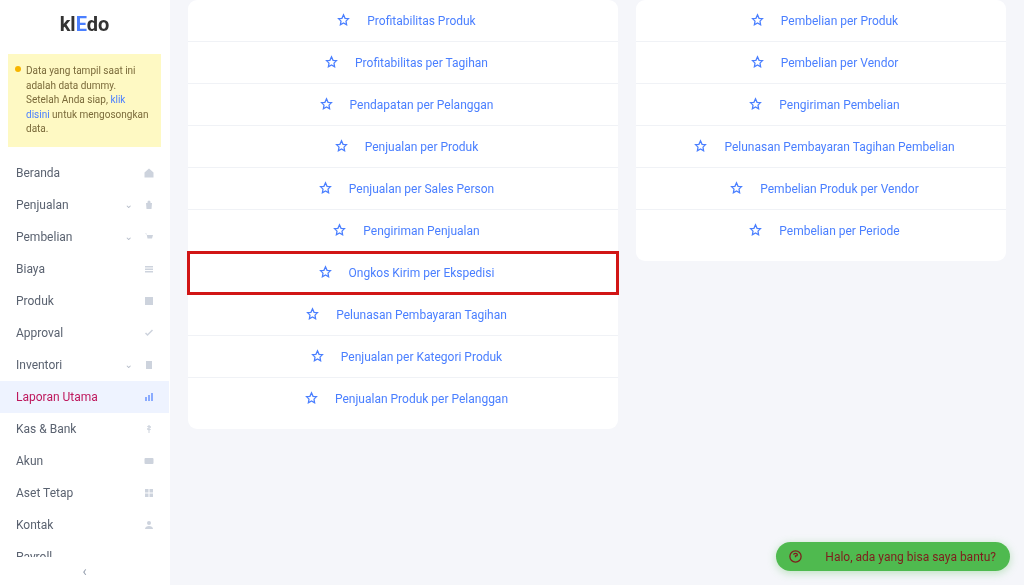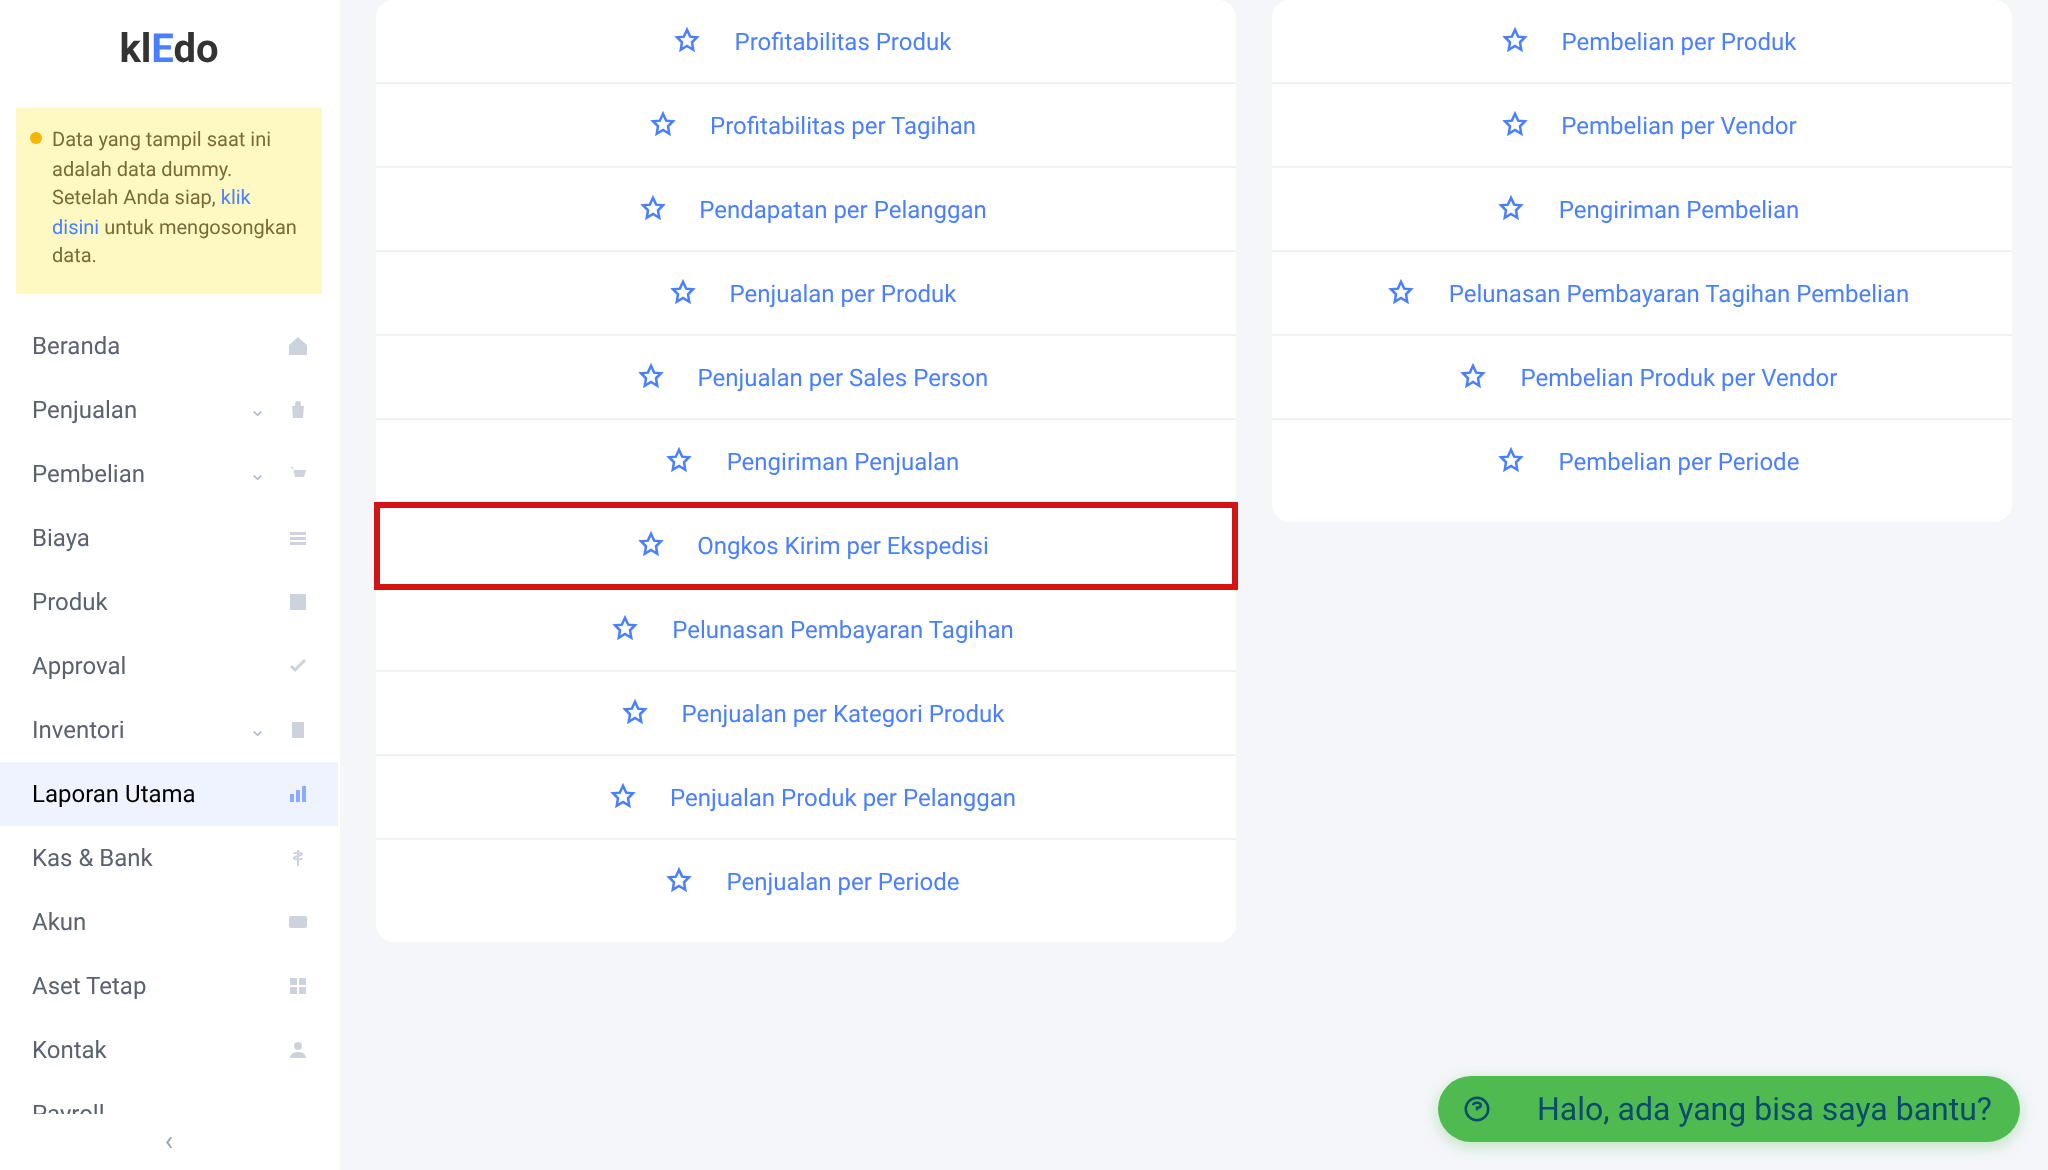--- a/index.html
+++ b/index.html
@@ -9,42 +9,42 @@
     .logo-area { padding: 12px 0; text-align: center; }
     .logo { font-size: 20px; font-weight: 700; color: #333; }
     .logo .accent { color: #4a7fff; }
     
     .notice-box { margin: 6px 8px; padding: 10px 10px 10px 18px; background: #fef9c3; font-size: 10px; color: #7a6a3a; line-height: 1.45; position: relative; }
     .notice-box::before { content: ''; position: absolute; left: 7px; top: 12px; width: 6px; height: 6px; border-radius: 50%; background: #f7b500; }
     .notice-box a { color: #4a7fff; text-decoration: none; }
     
     .nav { flex: 1; overflow-y: auto; padding-top: 4px; }
     .nav-item { display: flex; align-items: center; padding: 9px 14px 9px 16px; font-size: 12px; color: #5a6270; cursor: pointer; justify-content: space-between; }
-    .nav-item.active { background: #eef3ff; color: #000000; }
+    .nav-item.active { background: #eef3ff; color: #be185d; }
     .nav-item .label { flex: 1; }
     .nav-item .tail { display: flex; align-items: center; gap: 10px; }
     .nav-item .chev { color: #b5bcc9; font-size: 10px; }
     .nav-item .ico { width: 12px; height: 12px; color: #cdd3dd; }
     .nav-item.active .ico { color: #8aabff; }
     
     .sidebar-footer { text-align: center; padding: 6px 0; color: #9aa3b2; font-size: 14px; cursor: pointer; }
     
     .content { margin-left: 170px; padding: 0 18px 20px; height: 100%; overflow: hidden; }
     .columns { display: flex; gap: 18px; margin-top: 0; }
     .card { background: #fff; border-radius: 9px; padding-bottom: 10px; }
     .card.left { flex: 1; }
     .card.right { width: 370px; height: fit-content; }
     .report-item { display: flex; align-items: center; padding: 13px 20px 13px 26px; border-bottom: 1px solid #f0f2f6; justify-content: center; }
     .report-item:last-child { border-bottom: none; }
     .report-item .star { width: 15px; height: 15px; margin-right: 16px; color: #4a7fff; flex-shrink: 0; }
     .report-item .link { font-size: 12px; color: #4a7fff; cursor: pointer; }
     .report-item.highlighted { outline: 3px solid #d11515; outline-offset: -2px; }
     .report-item.highlighted .link {  }
     
-    .help-chip { position: fixed; right: 14px; bottom: 14px; background: #4FBA4F; color: #0c4a6e; padding: 7px 14px 7px 12px; border-radius: 18px; font-size: 16px; display: flex; align-items: center; gap: 22px; box-shadow: 0 2px 8px rgba(79,186,79,.35); cursor: pointer; }
+    .help-chip { position: fixed; right: 14px; bottom: 14px; background: #4FBA4F; color: #7f1d1d; padding: 7px 14px 7px 12px; border-radius: 18px; font-size: 12px; display: flex; align-items: center; gap: 22px; box-shadow: 0 2px 8px rgba(79,186,79,.35); cursor: pointer; }
     .wa-ico { width: 15px; height: 15px; }
   </style>
 </head>
 <body>
 
 <div class="sidebar">
   <div class="logo-area">
     <span class="logo">
       <span>kl</span><span class="accent">E</span><span>do</span>
     </span>
@@ -224,26 +224,20 @@
           <span class="star"><svg viewBox="0 0 24 24" fill="none" stroke="currentColor" stroke-width="2">
               <path d="M12 3l2.5 5.5L20 9l-4 4 1 6-5-3-5 3 1-6-4-4 5.5-.5z"></path>
             </svg></span>
           <span class="link">Penjualan per Kategori Produk</span>
         </div>
         <div class="report-item">
           <span class="star"><svg viewBox="0 0 24 24" fill="none" stroke="currentColor" stroke-width="2">
               <path d="M12 3l2.5 5.5L20 9l-4 4 1 6-5-3-5 3 1-6-4-4 5.5-.5z"></path>
             </svg></span>
           <span class="link">Penjualan Produk per Pelanggan</span>
-        </div>
-        <div class="report-item">
-          <span class="star"><svg viewBox="0 0 24 24" fill="none" stroke="currentColor" stroke-width="2">
-              <path d="M12 3l2.5 5.5L20 9l-4 4 1 6-5-3-5 3 1-6-4-4 5.5-.5z"></path>
-            </svg></span>
-          <span class="link">Penjualan per Periode</span>
         </div>
       </div>
     <div class="card right">
         <div class="report-item">
           <span class="star"><svg viewBox="0 0 24 24" fill="none" stroke="currentColor" stroke-width="2">
               <path d="M12 3l2.5 5.5L20 9l-4 4 1 6-5-3-5 3 1-6-4-4 5.5-.5z"></path>
             </svg></span>
           <span class="link">Pembelian per Produk</span>
         </div>
         <div class="report-item">

